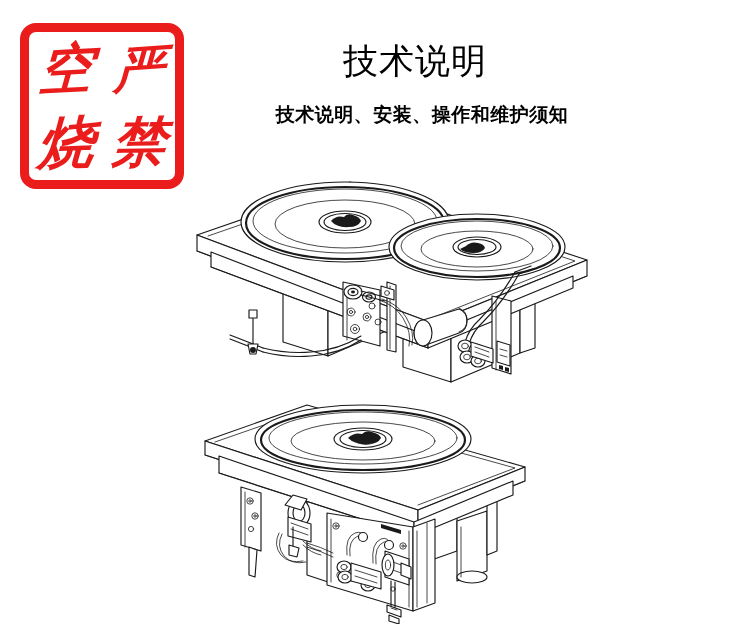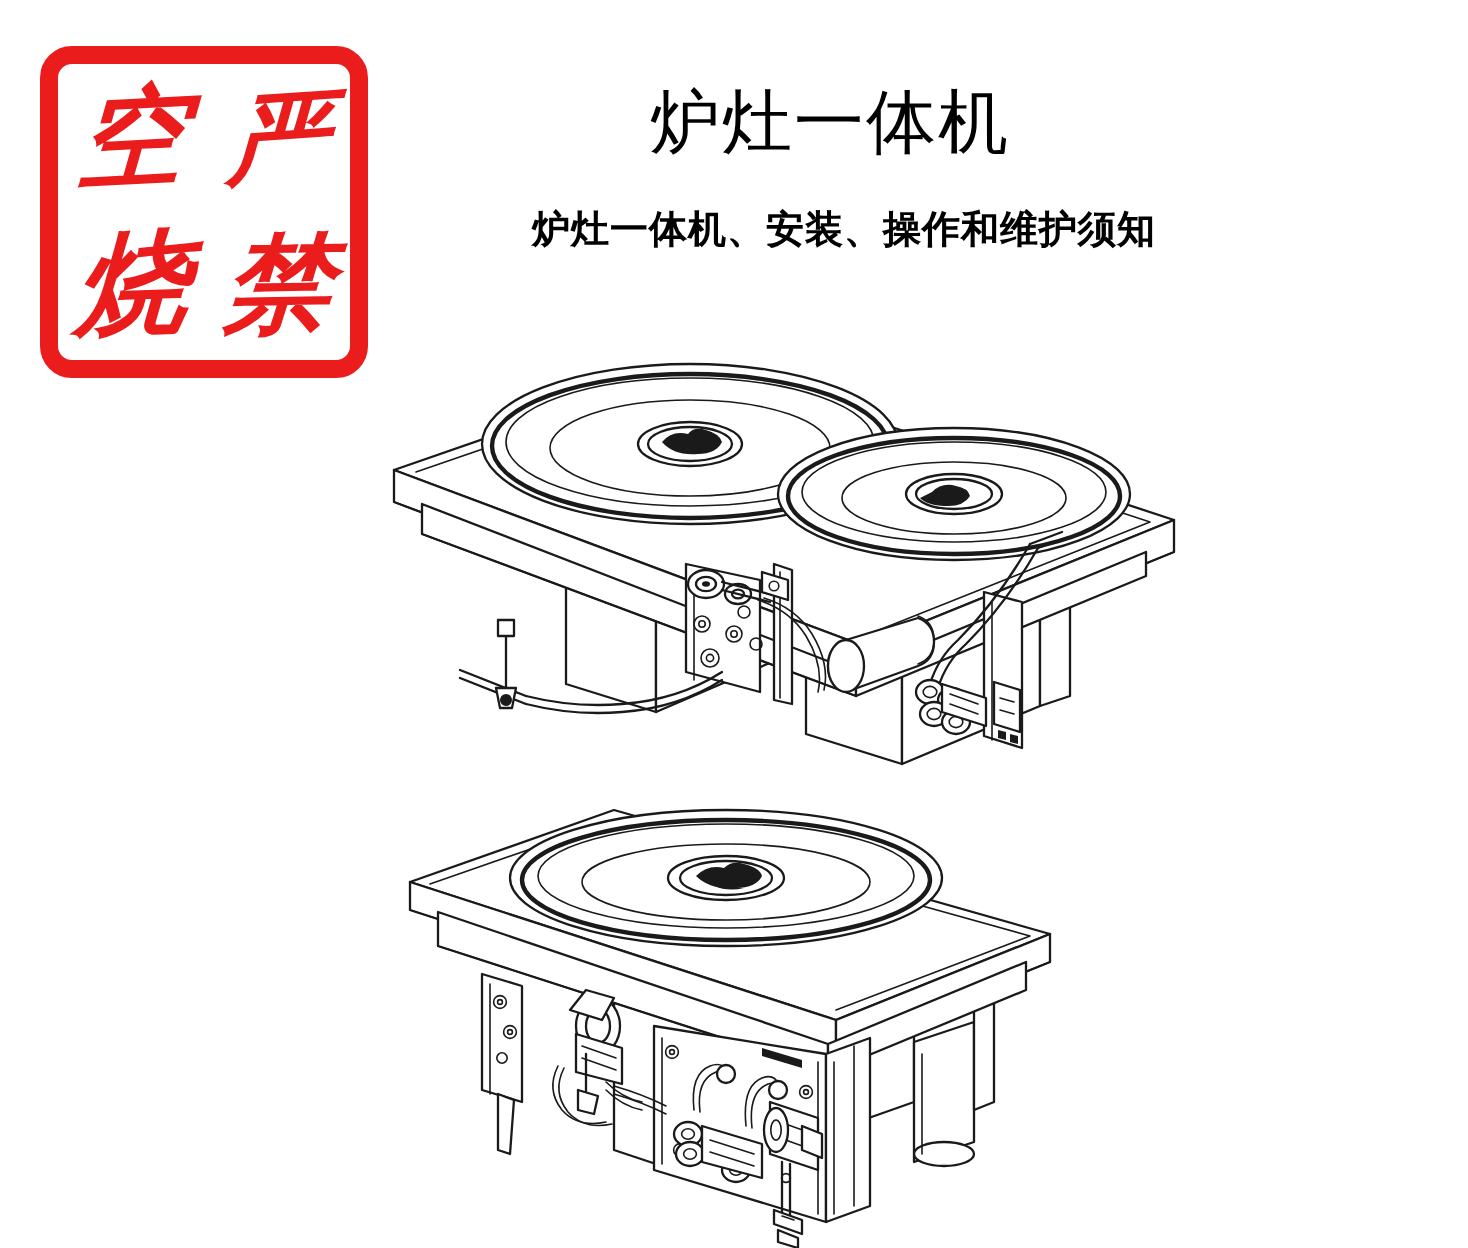--- a/index.html
+++ b/index.html
@@ -105,22 +105,22 @@
 
   <div id="warning-seal">
     <div id="seal-grid">
       <span class="seal-char c-kong">空</span>
       <span class="seal-char c-yan">严</span>
       <span class="seal-char c-shao">烧</span>
       <span class="seal-char c-jin">禁</span>
     </div>
   </div>
 
-  <div id="doc-title">炉灶一体机</div>
-  <div id="doc-subtitle">炉灶一体机、安装、操作和维护须知</div>
+  <div id="doc-title">技术说明</div>
+  <div id="doc-subtitle">技术说明、安装、操作和维护须知</div>
 
   <div class="figure" id="figure-double-burner">
     <svg viewBox="0 0 435 230" xmlns="http://www.w3.org/2000/svg">
 
       <g>
 
         <path class="fw" d="M108 120 L108 182 L153 196 L153 131 Z"></path>
         <path class="fw" d="M153 131 L153 196 L218 168 L218 106 Z"></path>
 
         <path class="fw" d="M228 132 L228 207 L276 222 L276 146 Z"></path>

